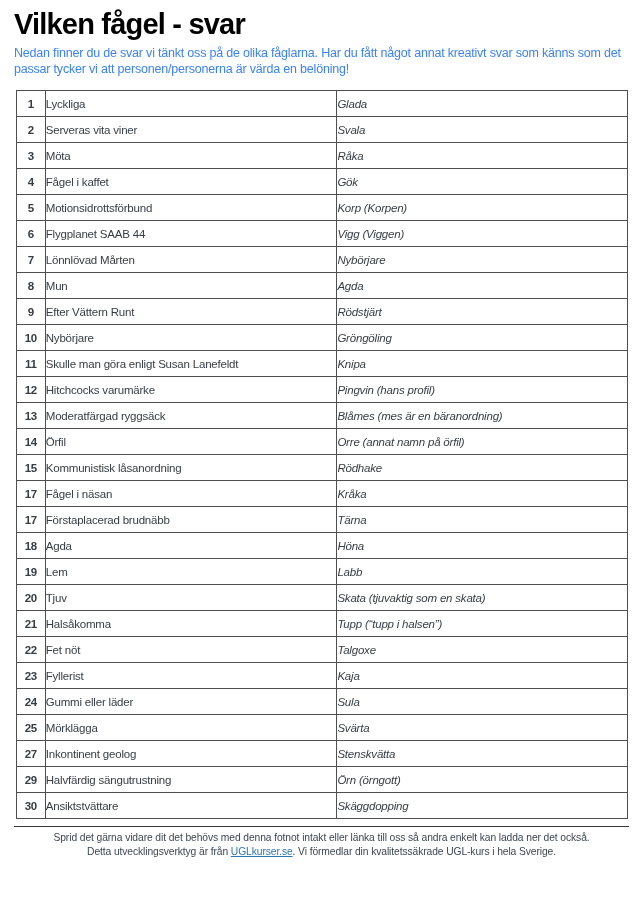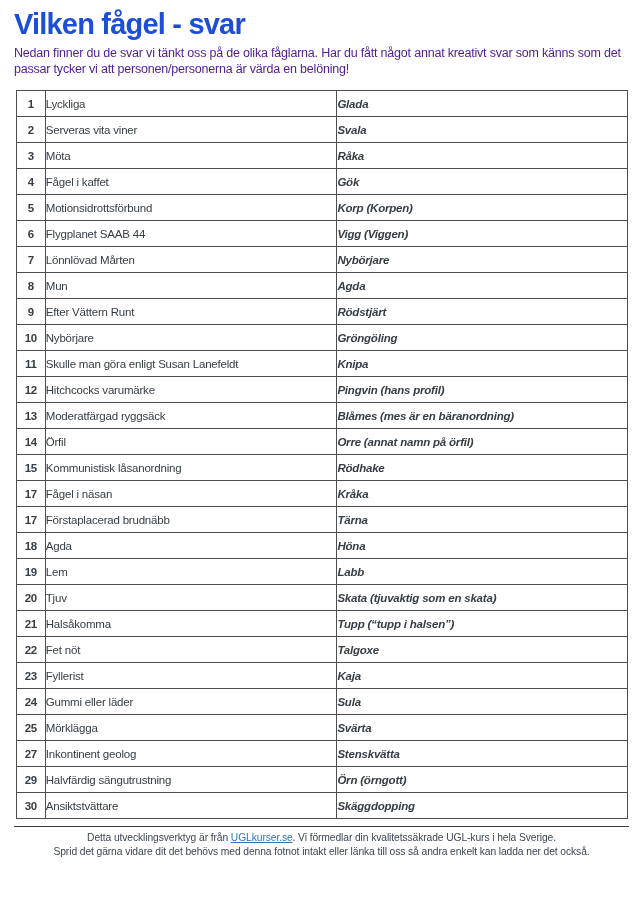--- a/index.html
+++ b/index.html
@@ -19,29 +19,29 @@
     width: 643px;
     height: 916px;
   }
   .title {
     margin: 0;
     padding: 9px 14px 0 14px;
     font-size: 29px;
     line-height: 31px;
     font-weight: bold;
     letter-spacing: -0.8px;
-    color: #1d4ed8;
+    color: #000000;
   }
   .intro {
     margin: 0;
     padding: 6px 18px 0 14px;
     font-size: 12.5px;
     line-height: 15.5px;
     letter-spacing: -0.2px;
-    color: #4c1d95;
+    color: #3b82f6;
   }
   table.answers {
     border-collapse: collapse;
     table-layout: fixed;
     margin: 13px 0 0 16px;
     width: 612px;
   }
   table.answers td {
     border: 1px solid #4e4e4e;
     height: 25px;
@@ -59,21 +59,20 @@
     font-weight: bold;
   }
   td.clue {
     width: 283px;
     padding-left: 10px;
   }
   td.answer {
     width: 282px;
     padding-left: 8px;
     font-style: italic;
-    font-weight: bold;
   }
   .footer-divider {
     margin: 7px 0 0 14px;
     width: 615px;
     border-top: 1px solid #3a3a3a;
     height: 0;
   }
   .footer {
     margin-top: 4px;
     text-align: center;
@@ -238,17 +237,17 @@
           <td class="num">30</td>
           <td class="clue">Ansiktstvättare</td>
           <td class="answer">Skäggdopping</td>
         </tr>
       </tbody>
   </table>
 
   <div class="footer-divider"></div>
 
   <div class="footer">
+    <div>Sprid det gärna vidare dit det behövs med denna fotnot intakt eller länka till oss så andra enkelt kan ladda ner det också.</div>
     <div><span>Detta utvecklingsverktyg är från </span><a>UGLkurser.se</a><span>. Vi förmedlar din kvalitetssäkrade UGL-kurs i hela Sverige.</span></div>
-    <div>Sprid det gärna vidare dit det behövs med denna fotnot intakt eller länka till oss så andra enkelt kan ladda ner det också.</div>
   </div>
 
 </div>
 
 </body></html>

